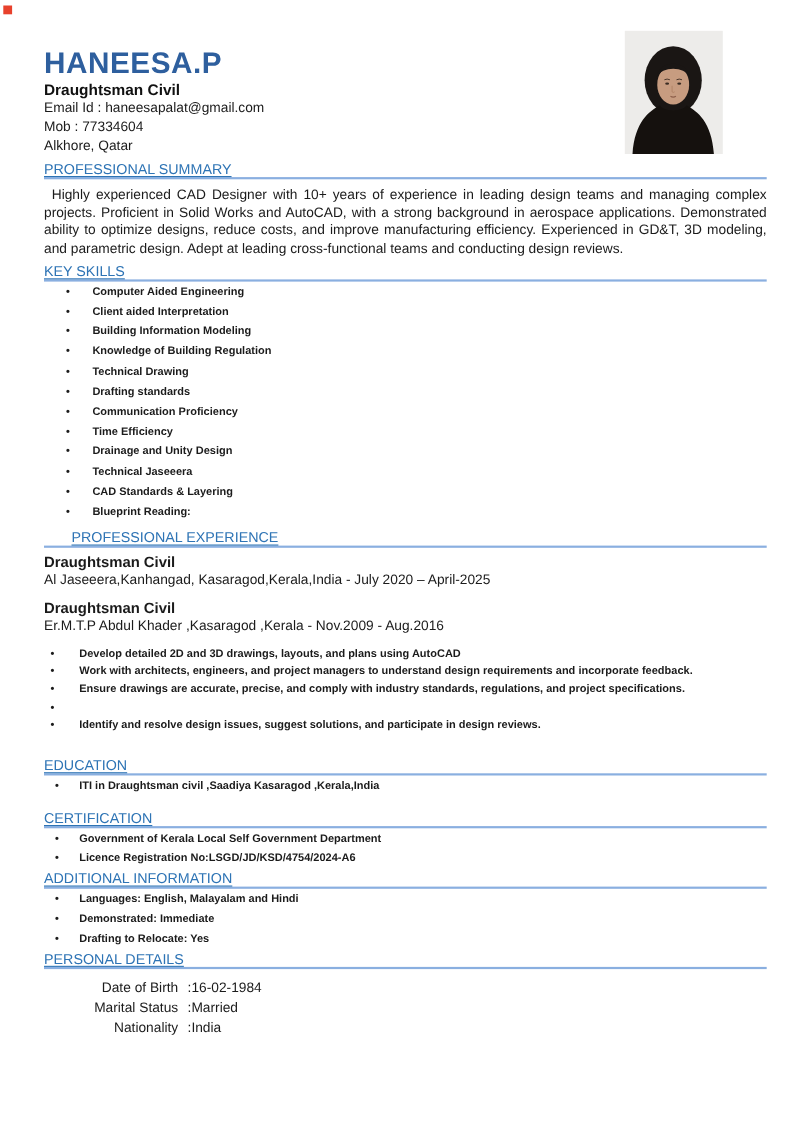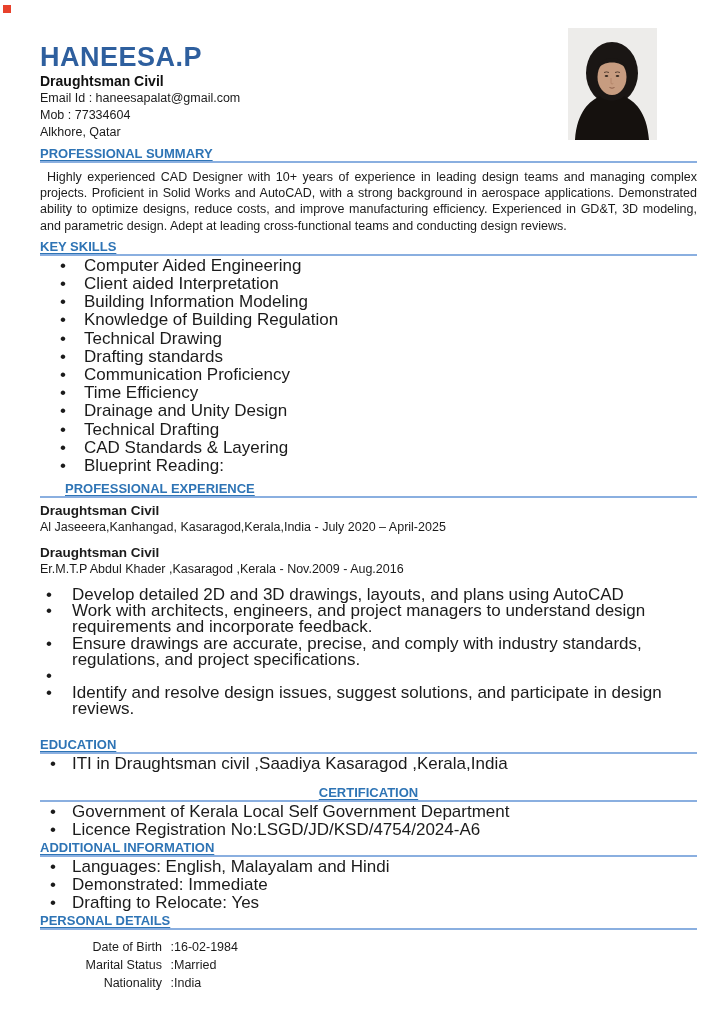--- a/index.html
+++ b/index.html
@@ -52,56 +52,56 @@
     line-height: 17px;
     color: #1b1b1b;
   }
 
   .section-heading {
     margin-top: 6px;
     border-bottom: 2px solid var(--rule-color, #8aafe0);
     padding-bottom: 1px;
     font-size: 13px;
     line-height: 13px;
-    font-weight: bold;
+    font-weight: normal;
     color: var(--heading-color, #2e74b5);
   }
   .section-heading > span {
     text-decoration: underline;
     text-underline-offset: 2px;
   }
 
   .summary {
     margin-top: 6px;
     font-size: 12.5px;
     line-height: 16.2px;
     text-align: justify;
     text-indent: 7px;
   }
 
   ul.blist { list-style: none; }
-  ul.blist li { display: flex; font-size: 17px; }
+  ul.blist li { display: flex; font-size: 10px; font-weight: bold; }
   .bullet { flex: 0 0 auto; }
   .bullet::before { content: "\2022"; }
 
   .skills { margin-top: 3px; }
   .skills li { line-height: 13px; margin-bottom: 5.2px; }
   .skills .bullet { width: 24px; margin-left: 20px; }
 
   .duties { margin-top: 10px; }
   .duties li { line-height: 16.3px; margin-bottom: 0; font-size: 12.2px; }
   .duties .bullet { width: 26px; margin-left: 6px; }
 
   .plainlist { margin-top: 3px; }
   .plainlist li { line-height: 13px; margin-bottom: 5px; }
   .plainlist .bullet { width: 22px; margin-left: 10px; }
 
   .h-experience { margin-top: 10px; padding-left: 25px; }
   .h-education { margin-top: 21px; }
-  .h-certification { margin-top: 16px; text-align: center; }
+  .h-certification { margin-top: 16px; }
   .h-additional { margin-top: 0px; }
   .h-personal { margin-top: 2px; }
 
   .jobs { margin-top: 4px; }
   .job { margin-bottom: 9px; }
   .job-name { font-size: 13.5px; line-height: 17px; font-weight: bold; }
   .job-meta { font-size: 12.5px; line-height: 16px; }
 
   .personal-rows { margin-top: 8px; text-align: right; }
   .prow { display: flex; font-size: 12.5px; line-height: 18px; }
@@ -187,21 +187,21 @@
         <span>Time Efficiency</span>
       </li>
 
       <li>
         <span class="bullet"></span>
         <span>Drainage and Unity Design</span>
       </li>
 
       <li>
         <span class="bullet"></span>
-        <span>Technical Drafting</span>
+        <span>Technical Jaseeera</span>
       </li>
 
       <li>
         <span class="bullet"></span>
         <span>CAD Standards &amp; Layering</span>
       </li>
 
       <li>
         <span class="bullet"></span>
         <span>Blueprint Reading:</span>

